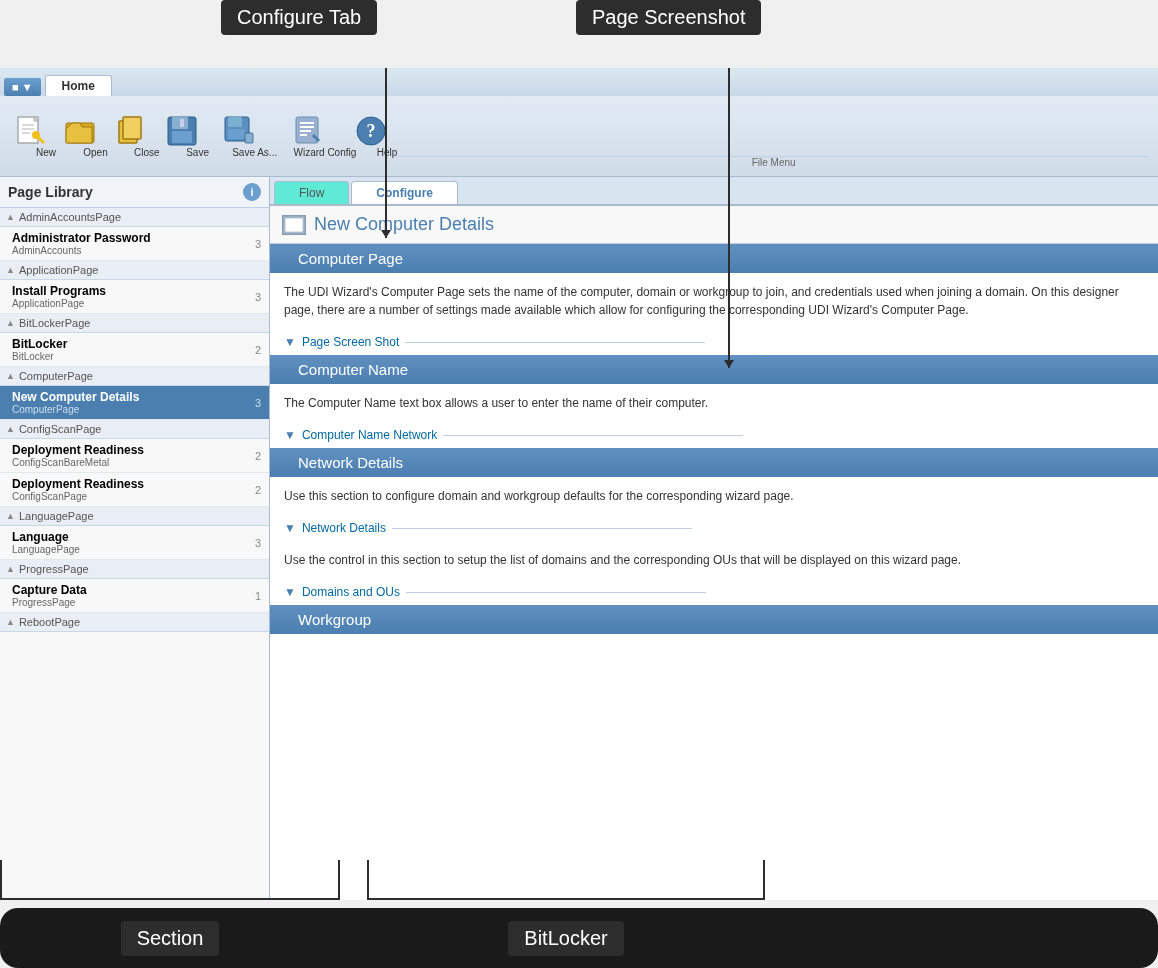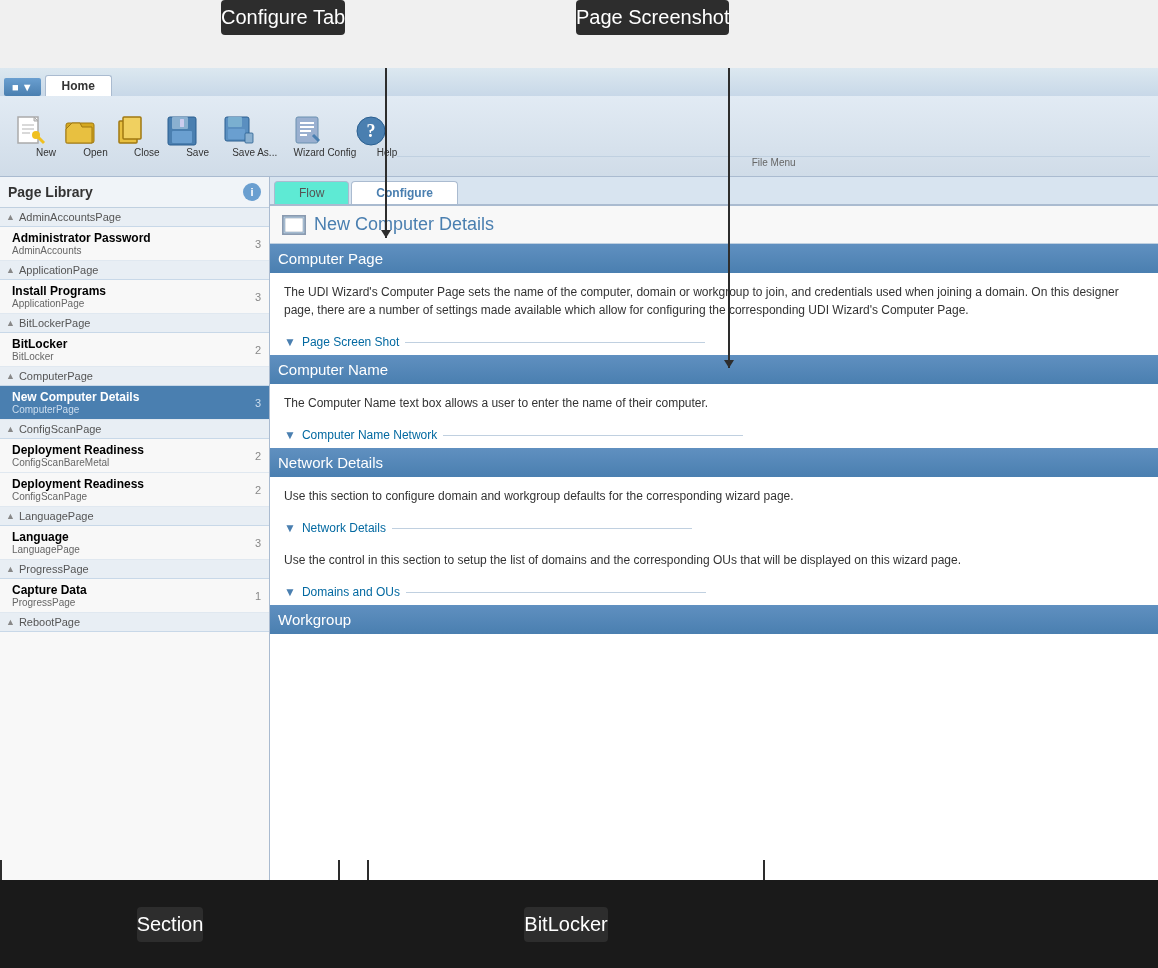--- a/index.html
+++ b/index.html
@@ -347,21 +347,21 @@
     .page-header-title {
       font-size: 18px;
       color: #4a7fb0;
       font-weight: normal;
     }
 
     
     .section-header {
       background: linear-gradient(to bottom, #6090c0, #4a7fb0);
       color: white;
-      padding: 6px 8px;
+      padding: 6px 28px;
       font-size: 15px;
       font-weight: normal;
     }
     .section-content {
       padding: 10px 14px;
       font-size: 12px;
       color: #333;
       line-height: 1.5;
     }
     .subsection-row {
@@ -385,21 +385,21 @@
       height: 1px;
       background: #c0d0e0;
       max-width: 300px;
     }
 
     
     .callout-box {
       position: absolute;
       background: #2d2d2d;
       color: white;
-      padding: 6px 0;
+      padding: 6px 16px;
       font-size: 20px;
       font-weight: 500;
       border-radius: 4px;
       white-space: nowrap;
       z-index: 200;
     }
 
     
     .configure-annotation {
       position: absolute;
@@ -692,20 +692,20 @@
 
         <div class="section-header">
           <span>Workgroup</span>
         </div>
 
       </div>
     </div>
   </div>
 </div>
 
-<div style="position:absolute; bottom:0; left:0; right:0; height:88px; display:flex; align-items:center; z-index:200; background:#1a1a1a;">
+<div style="position:absolute; bottom:0; left:0; right:0; height:60px; display:flex; align-items:center; z-index:200; background:#1a1a1a;border-radius:18px;">
   <div style="width:340px; display:flex; align-items:center; justify-content:center;">
     <div class="callout-box" style="position:static;">Section</div>
   </div>
   <div style="width:398px; display:flex; align-items:center; justify-content:center; margin-left:27px;">
     <div class="callout-box" style="position:static;">BitLocker</div>
   </div>
 </div>
 
 </body></html>

